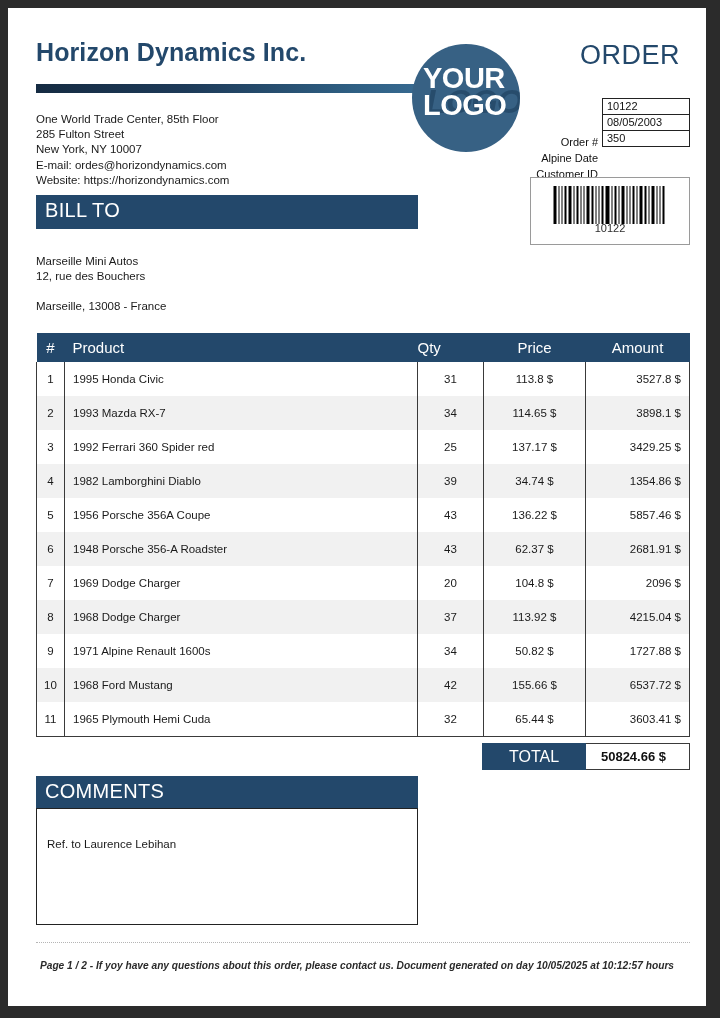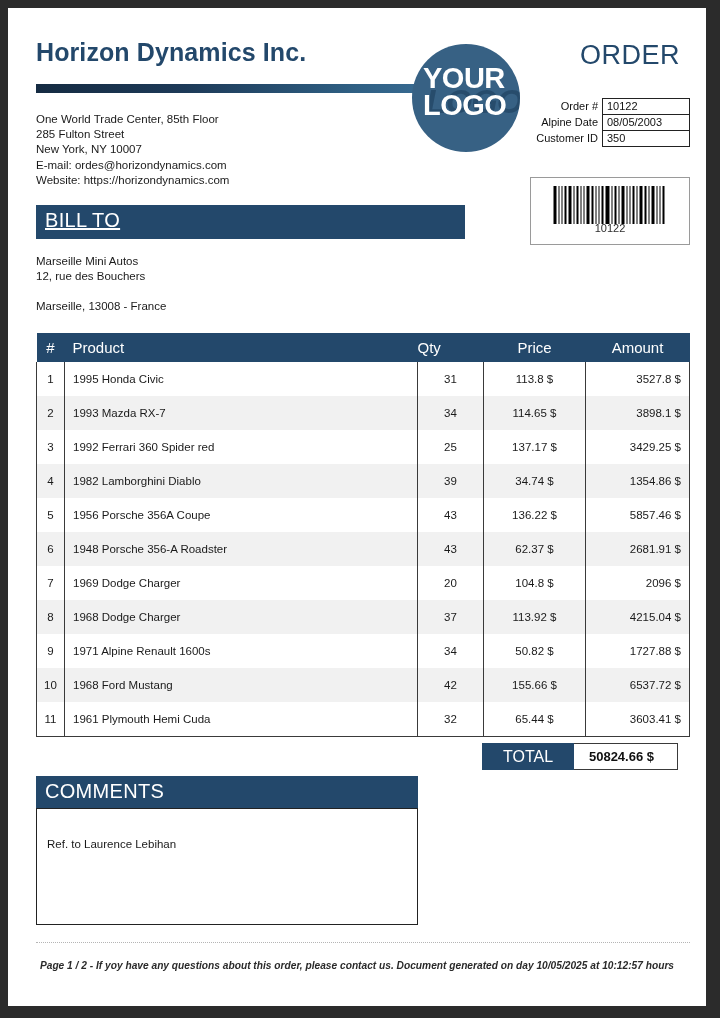--- a/index.html
+++ b/index.html
@@ -101,20 +101,21 @@
     margin-bottom: -1px;
   }
   .order-info .oi-label {
     width: 78px;
     text-align: right;
     padding-right: 4px;
     font-size: 11px;
     color: #111;
     line-height: 17px;
     box-sizing: border-box;
+    margin-top: 36px;
   }
   .order-info .oi-value {
     flex: 1;
     border: 1px solid #222;
     font-size: 11px;
     color: #111;
     padding-left: 4px;
     line-height: 15px;
     box-sizing: border-box;
   }
@@ -171,24 +172,23 @@
     background: #23486b;
     color: #fff;
     font-size: 20px;
     letter-spacing: 0.3px;
     padding-left: 9px;
     box-sizing: border-box;
     line-height: 31px;
   }
   #bill-to-bar {
     left: 28px;
-    top: 197px;
-    width: 429px;
+    top: 187px;
+    width: 382px;
     height: 34px;
-    text-decoration: underline;
   }
   .bill-to-body {
     position: absolute;
     left: 28px;
     top: 246px;
     font-size: 11.5px;
     color: #1a1a1a;
     line-height: 15.2px;
   }
   .bill-to-body .gap {
@@ -244,21 +244,21 @@
 
   
   .total-row {
     position: absolute;
     left: 474px;
     top: 735px;
     display: flex;
     height: 27px;
   }
   .total-label {
-    width: 92px;
+    width: 104px;
     background: #23486b;
     color: #fff;
     font-size: 16px;
     text-align: center;
     line-height: 27px;
     box-sizing: border-box;
   }
   .total-value {
     width: 104px;
     border: 1px solid #3a3a3a;
@@ -480,21 +480,21 @@
           </tr>
           <tr class="alt">
             <td class="c-num">10</td>
             <td class="c-prod">1968 Ford Mustang</td>
             <td class="c-qty">42</td>
             <td class="c-price">155.66 $</td>
             <td class="c-amt">6537.72 $</td>
           </tr>
           <tr>
             <td class="c-num">11</td>
-            <td class="c-prod">1961 Plymouth Hemi Cuda</td>
+            <td class="c-prod">1965 Plymouth Hemi Cuda</td>
             <td class="c-qty">32</td>
             <td class="c-price">65.44 $</td>
             <td class="c-amt">3603.41 $</td>
           </tr>
         </tbody>
     </table>
 
     <div class="total-row">
       <div class="total-label">TOTAL</div>
       <div class="total-value">50824.66 $</div>

